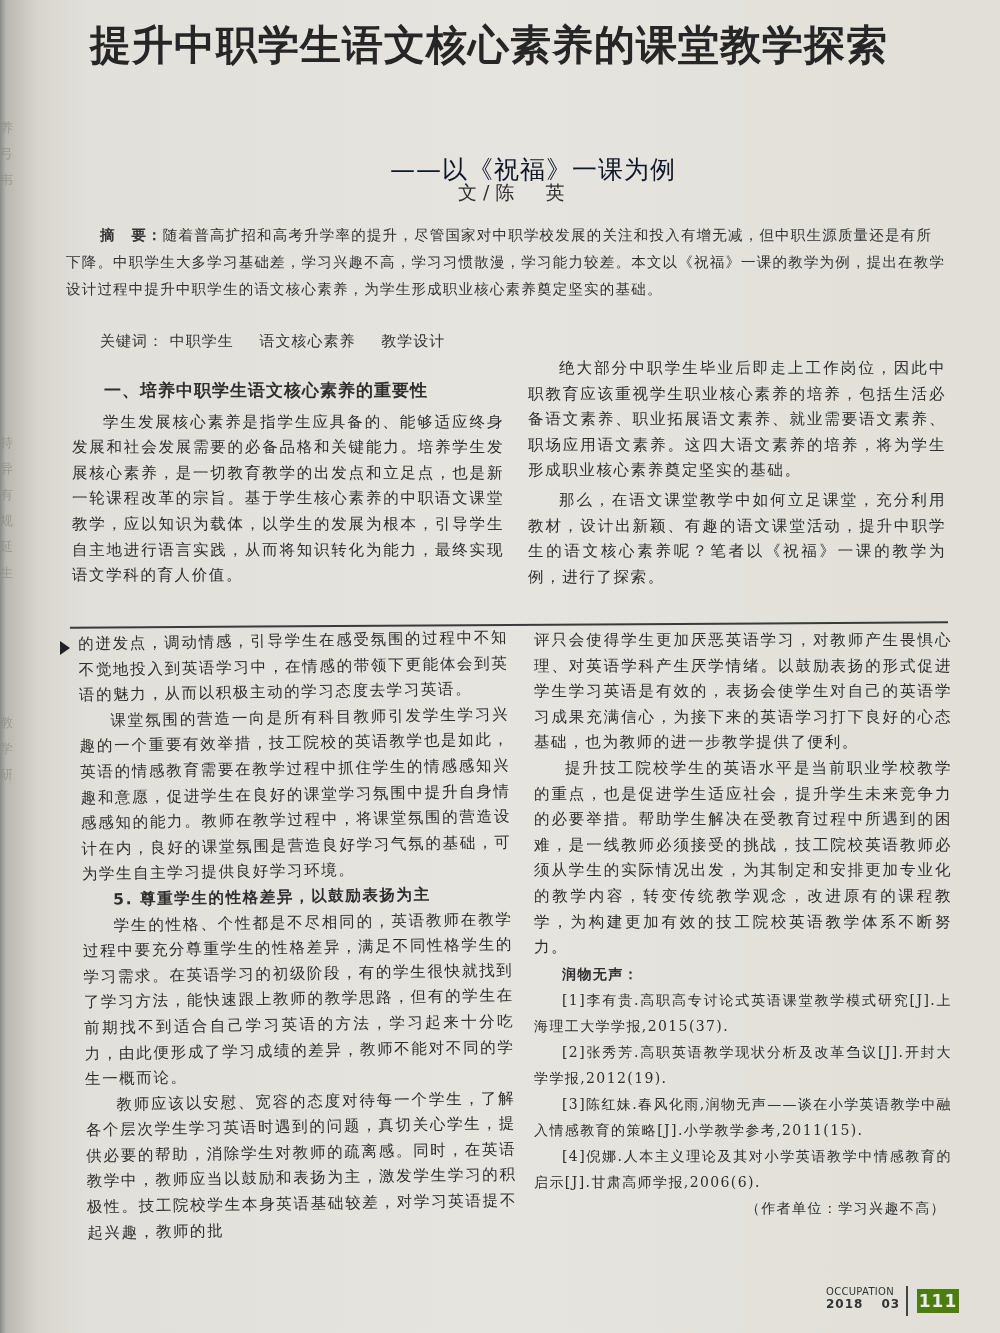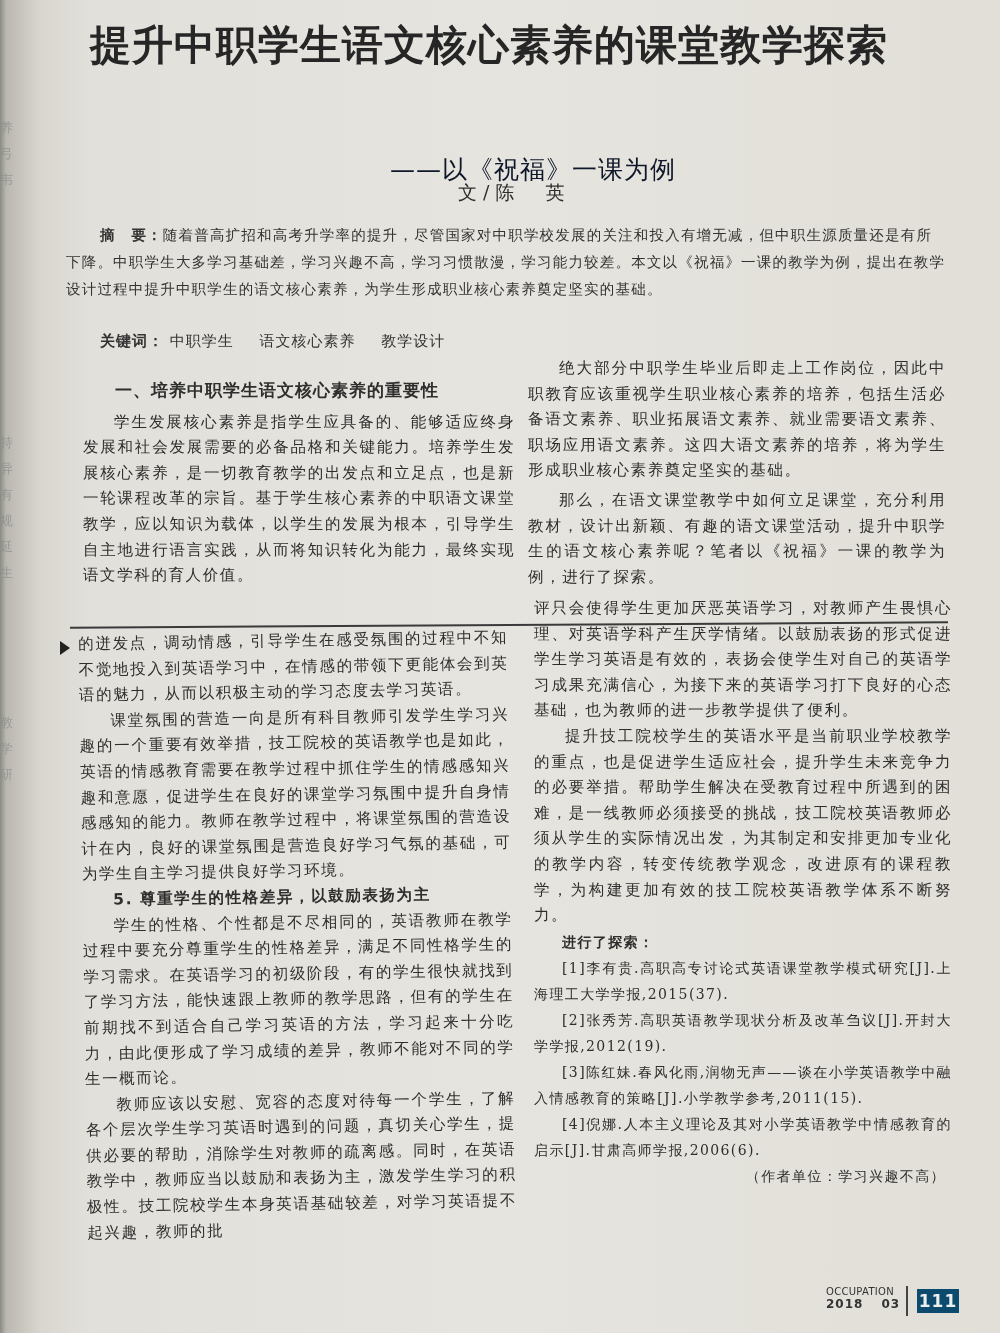--- a/index.html
+++ b/index.html
@@ -13,38 +13,38 @@
   
   .bleed{position:absolute;left:0;width:60px;color:#8c8c88;font-size:13px;line-height:26px;opacity:.7;}
   .bleed span{display:block;white-space:nowrap;overflow:hidden;}
   .title{position:absolute;left:90px;top:18px;width:830px;font-family:"DejaVu Sans","Liberation Sans",sans-serif;
          font-size:41px;font-weight:bold;letter-spacing:1px;color:#262626;white-space:nowrap;}
   .subtitle{position:absolute;left:390px;top:113px;font-family:"DejaVu Sans","Liberation Sans",sans-serif;font-size:25px;color:#0f172a;letter-spacing:1px;white-space:nowrap;margin-top:40px;}
   .author{position:absolute;left:458px;top:180px;font-size:19px;color:#2e2e2e;letter-spacing:6px;text-align:center;}
   .abstract{position:absolute;left:66px;top:222px;width:880px;font-size:14.5px;line-height:27px;letter-spacing:1.2px;color:#333;}
   .abstract .lbl{font-weight:bold;font-family:"DejaVu Sans","Liberation Sans",sans-serif;padding-left:34px;}
   .keywords{position:absolute;left:100px;top:332px;font-size:15px;color:#333;letter-spacing:1px;}
-  .keywords .lbl{font-weight:bold;font-family:"DejaVu Sans","Liberation Sans",sans-serif;}
+  .keywords .lbl{font-weight:normal;font-family:"DejaVu Sans","Liberation Sans",sans-serif;}
   .keywords .kw{margin-right:20px;}
   .col{position:absolute;font-size:15.5px;line-height:25.6px;letter-spacing:1.6px;color:#2e2e2e;text-align:justify;}
   .col p{margin:0;}
   .col p.ind{text-indent:2em;}
   .h1{font-family:"DejaVu Sans","Liberation Sans",sans-serif;font-weight:bold;font-size:17px;letter-spacing:1px;margin:0 0 6px 0;}
   .h2{font-family:"DejaVu Sans","Liberation Sans",sans-serif;font-weight:bold;font-size:15.5px;text-indent:2em;margin:0;}
   .rule{position:absolute;height:2px;background:#3a3a3a;}
   .arrow{position:absolute;left:60px;top:641px;width:0;height:0;border-top:7px solid transparent;border-bottom:7px solid transparent;border-left:10px solid #222;}
   .refs{font-size:14px;line-height:26px;letter-spacing:1.4px;}
   .refs .rh{font-weight:bold;font-family:"DejaVu Sans","Liberation Sans",sans-serif;text-indent:2em;}
   .refs .aff{text-align:right;padding-right:6px;}
   .footer{position:absolute;left:826px;top:1286px;font-family:"DejaVu Sans","Liberation Sans",sans-serif;}
   .footer .occ{font-size:10px;letter-spacing:.3px;color:#333;}
   .footer .issue{font-size:12px;font-weight:bold;color:#333;letter-spacing:1px;}
   .footer .issue span{margin-right:18px;}
   .footer .sep{position:absolute;left:80px;top:0;width:2px;height:30px;background:#444;}
-  .pgnum{position:absolute;left:917px;top:1289px;width:42px;height:24px;background:#0c4a6e;color:#eee;
+  .pgnum{position:absolute;left:917px;top:1289px;width:42px;height:24px;background:#4d7c0f;color:#eee;
          font-family:"DejaVu Sans","Liberation Sans",sans-serif;font-weight:bold;font-size:17px;text-align:center;line-height:24px;letter-spacing:1px;}
 </style>
 </head>
 <body>
 
 <div class="page">
 
   <div class="bleed" style="top:115px;">
     <span>养</span>
     <span>弓</span>
@@ -72,21 +72,21 @@
     <span class="lbl">摘　要：</span><span>随着普高扩招和高考升学率的提升，尽管国家对中职学校发展的关注和投入有增无减，但中职生源质量还是有所下降。中职学生大多学习基础差，学习兴趣不高，学习习惯散漫，学习能力较差。本文以《祝福》一课的教学为例，提出在教学设计过程中提升中职学生的语文核心素养，为学生形成职业核心素养奠定坚实的基础。</span>
   </div>
 
   <div class="keywords">
     <span class="lbl">关键词：</span>
     <span class="kw">中职学生</span>
     <span class="kw">语文核心素养</span>
     <span class="kw">教学设计</span>
   </div>
 
-  <div class="col" style="left:83px;top:378px;width:432px;">
+  <div class="col" style="left:72px;top:378px;width:432px;">
     <div class="h1" style="padding-left:32px;">一、培养中职学生语文核心素养的重要性</div>
     <p class="ind">学生发展核心素养是指学生应具备的、能够适应终身发展和社会发展需要的必备品格和关键能力。培养学生发展核心素养，是一切教育教学的出发点和立足点，也是新一轮课程改革的宗旨。基于学生核心素养的中职语文课堂教学，应以知识为载体，以学生的发展为根本，引导学生自主地进行语言实践，从而将知识转化为能力，最终实现语文学科的育人价值。</p>
   </div>
 
   <div class="col" style="left:528px;top:356px;width:418px;">
     <p class="ind">绝大部分中职学生毕业后即走上工作岗位，因此中职教育应该重视学生职业核心素养的培养，包括生活必备语文素养、职业拓展语文素养、就业需要语文素养、职场应用语文素养。这四大语文素养的培养，将为学生形成职业核心素养奠定坚实的基础。</p>
     <p class="ind" style="margin-top:4px;">那么，在语文课堂教学中如何立足课堂，充分利用教材，设计出新颖、有趣的语文课堂活动，提升中职学生的语文核心素养呢？笔者以《祝福》一课的教学为例，进行了探索。</p>
   </div>
 
   <div class="rule" style="left:70px;top:624px;width:878px;transform:rotate(-0.35deg);"></div>
@@ -94,25 +94,25 @@
   <div class="arrow"></div>
 
   <div class="col" style="left:78px;top:632px;width:430px;transform:rotate(-0.9deg);transform-origin:left top;">
     <p>的迸发点，调动情感，引导学生在感受氛围的过程中不知不觉地投入到英语学习中，在情感的带领下更能体会到英语的魅力，从而以积极主动的学习态度去学习英语。</p>
     <p class="ind">课堂氛围的营造一向是所有科目教师引发学生学习兴趣的一个重要有效举措，技工院校的英语教学也是如此，英语的情感教育需要在教学过程中抓住学生的情感感知兴趣和意愿，促进学生在良好的课堂学习氛围中提升自身情感感知的能力。教师在教学过程中，将课堂氛围的营造设计在内，良好的课堂氛围是营造良好学习气氛的基础，可为学生自主学习提供良好学习环境。</p>
     <p class="h2">5. 尊重学生的性格差异，以鼓励表扬为主</p>
     <p class="ind">学生的性格、个性都是不尽相同的，英语教师在教学过程中要充分尊重学生的性格差异，满足不同性格学生的学习需求。在英语学习的初级阶段，有的学生很快就找到了学习方法，能快速跟上教师的教学思路，但有的学生在前期找不到适合自己学习英语的方法，学习起来十分吃力，由此便形成了学习成绩的差异，教师不能对不同的学生一概而论。</p>
     <p class="ind">教师应该以安慰、宽容的态度对待每一个学生，了解各个层次学生学习英语时遇到的问题，真切关心学生，提供必要的帮助，消除学生对教师的疏离感。同时，在英语教学中，教师应当以鼓励和表扬为主，激发学生学习的积极性。技工院校学生本身英语基础较差，对学习英语提不起兴趣，教师的批</p>
   </div>
 
-  <div class="col" style="left:534px;top:596px;width:418px;">
+  <div class="col" style="left:534px;top:628px;width:418px;">
     <p>评只会使得学生更加厌恶英语学习，对教师产生畏惧心理、对英语学科产生厌学情绪。以鼓励表扬的形式促进学生学习英语是有效的，表扬会使学生对自己的英语学习成果充满信心，为接下来的英语学习打下良好的心态基础，也为教师的进一步教学提供了便利。</p>
     <p class="ind">提升技工院校学生的英语水平是当前职业学校教学的重点，也是促进学生适应社会，提升学生未来竞争力的必要举措。帮助学生解决在受教育过程中所遇到的困难，是一线教师必须接受的挑战，技工院校英语教师必须从学生的实际情况出发，为其制定和安排更加专业化的教学内容，转变传统教学观念，改进原有的课程教学，为构建更加有效的技工院校英语教学体系不断努力。</p>
     <div class="refs">
-      <p class="rh">进行了探索：</p>
+      <p class="rh">润物无声：</p>
       <p class="ind">[1]李有贵.高职高专讨论式英语课堂教学模式研究[J].上海理工大学学报,2015(37).</p>
       <p class="ind">[2]张秀芳.高职英语教学现状分析及改革刍议[J].开封大学学报,2012(19).</p>
       <p class="ind">[3]陈红妹.春风化雨,润物无声——谈在小学英语教学中融入情感教育的策略[J].小学教学参考,2011(15).</p>
       <p class="ind">[4]倪娜.人本主义理论及其对小学英语教学中情感教育的启示[J].甘肃高师学报,2006(6).</p>
       <p class="aff">（作者单位：学习兴趣不高）</p>
     </div>
   </div>
 
   <div class="footer">
     <div class="occ">OCCUPATION</div>

